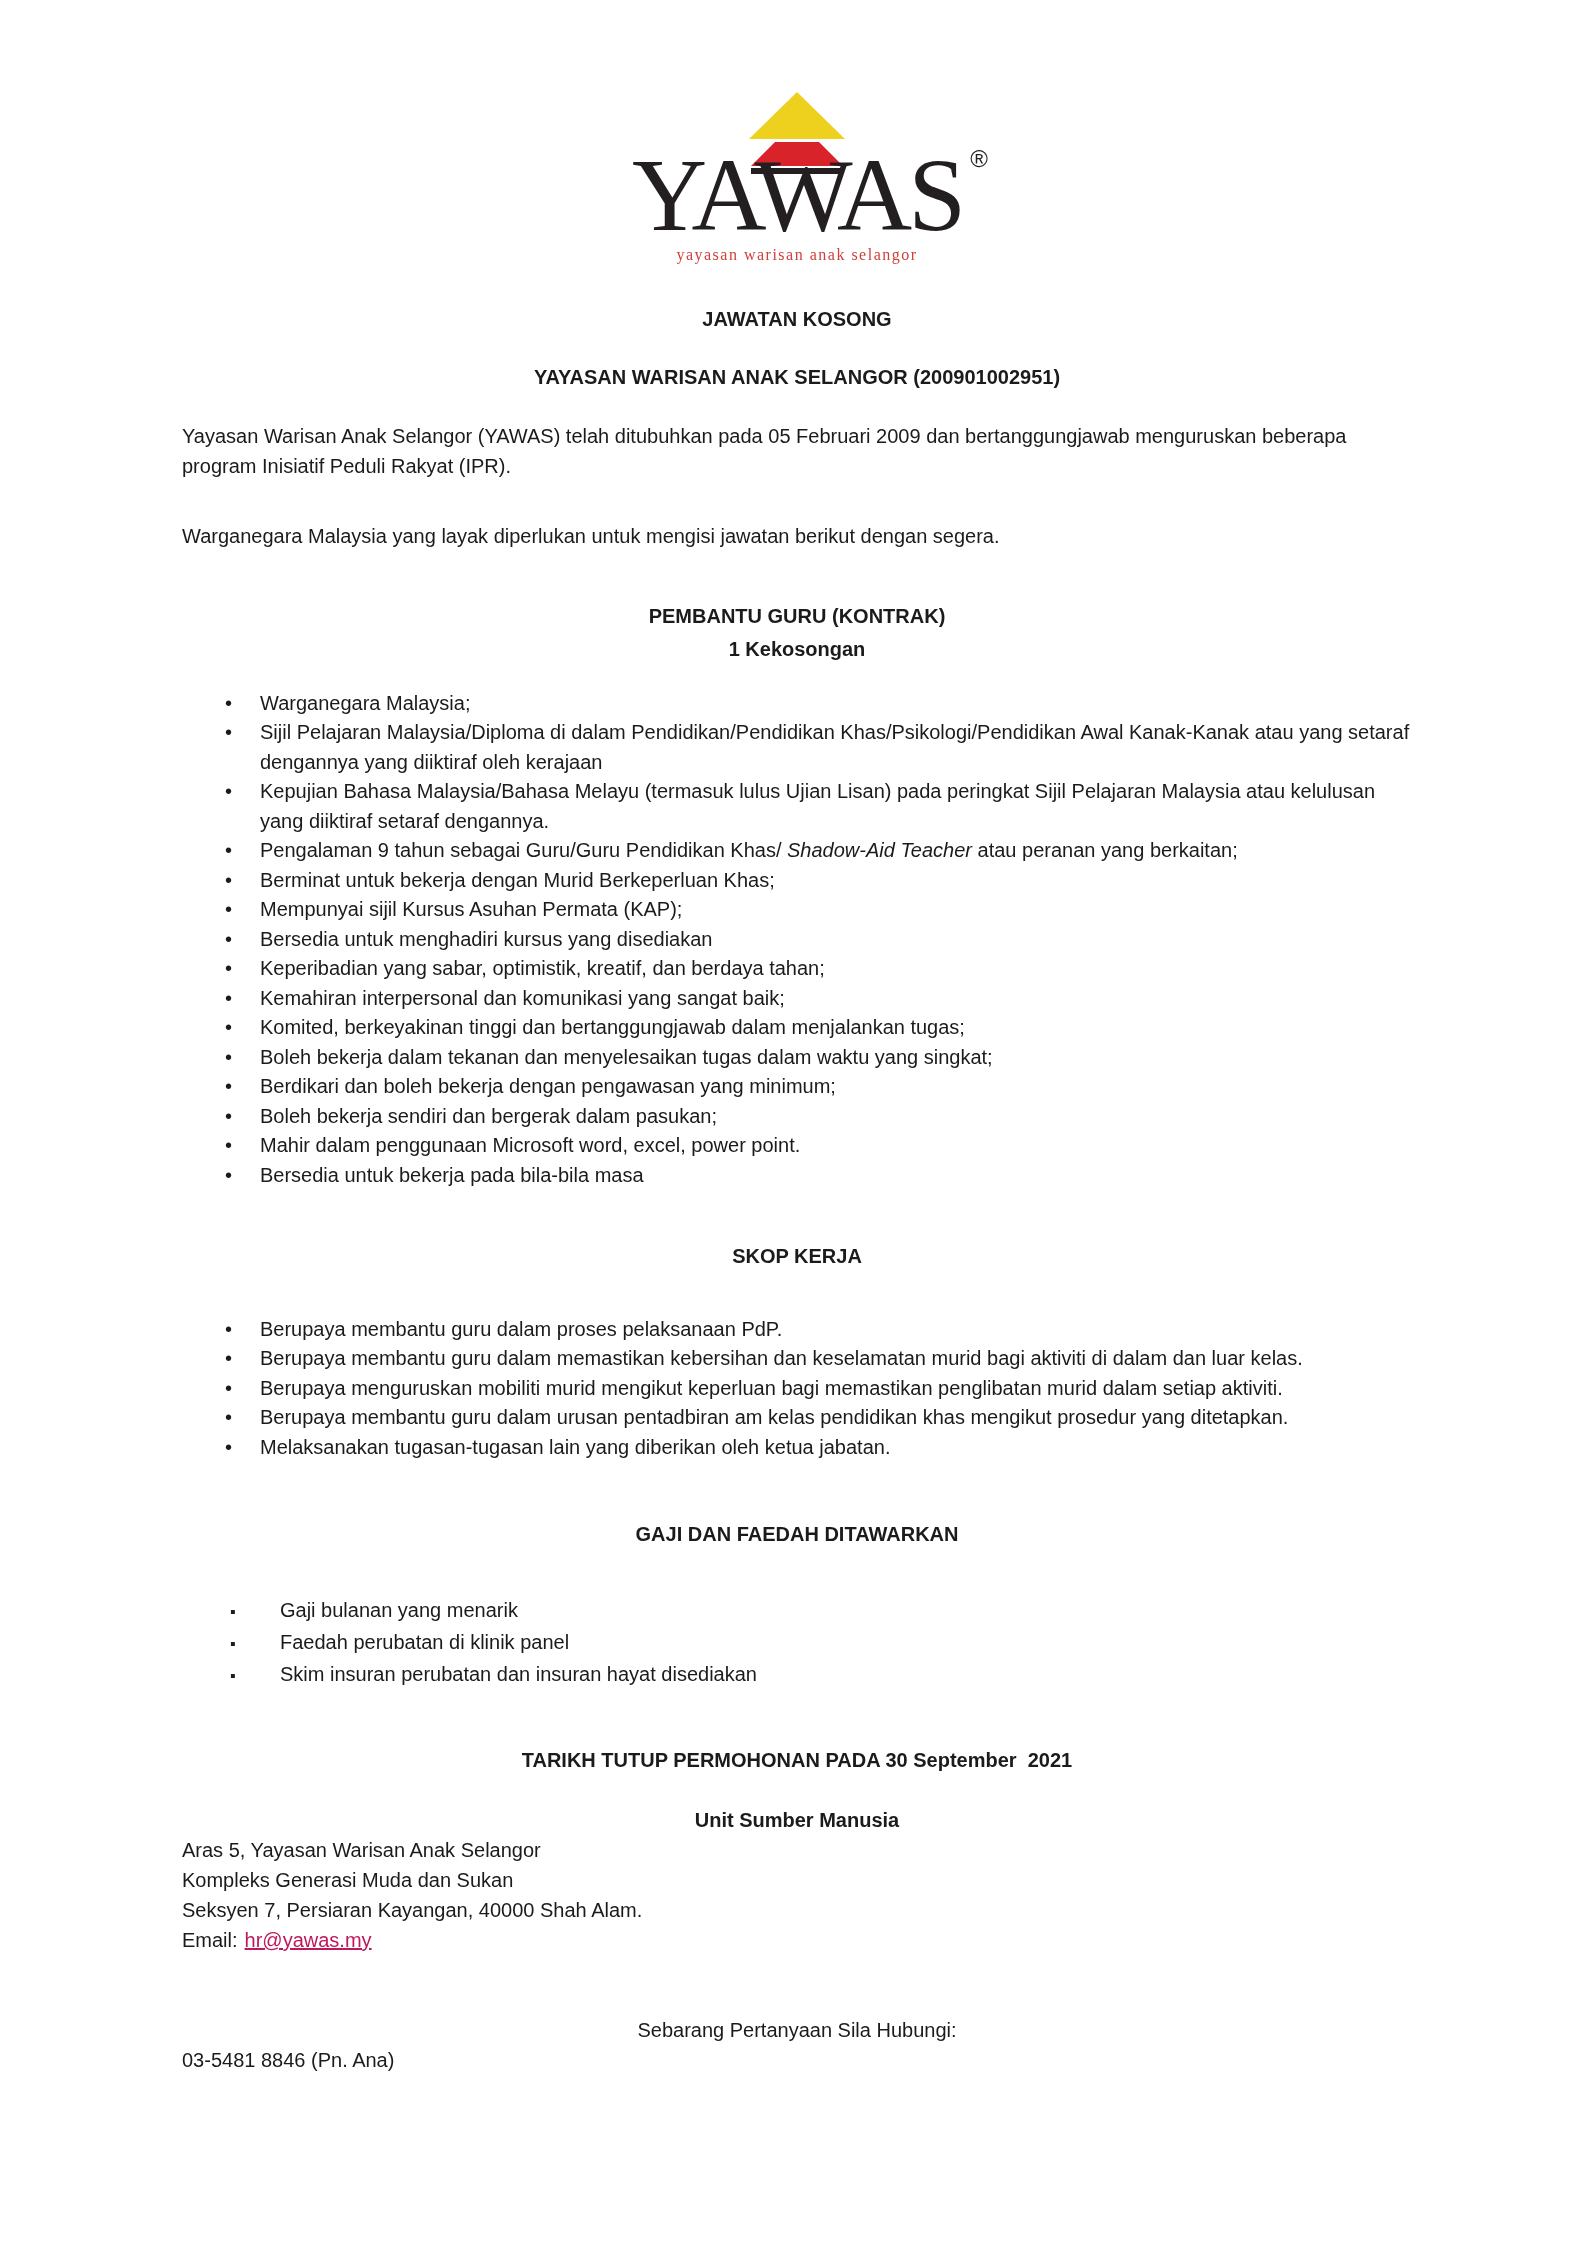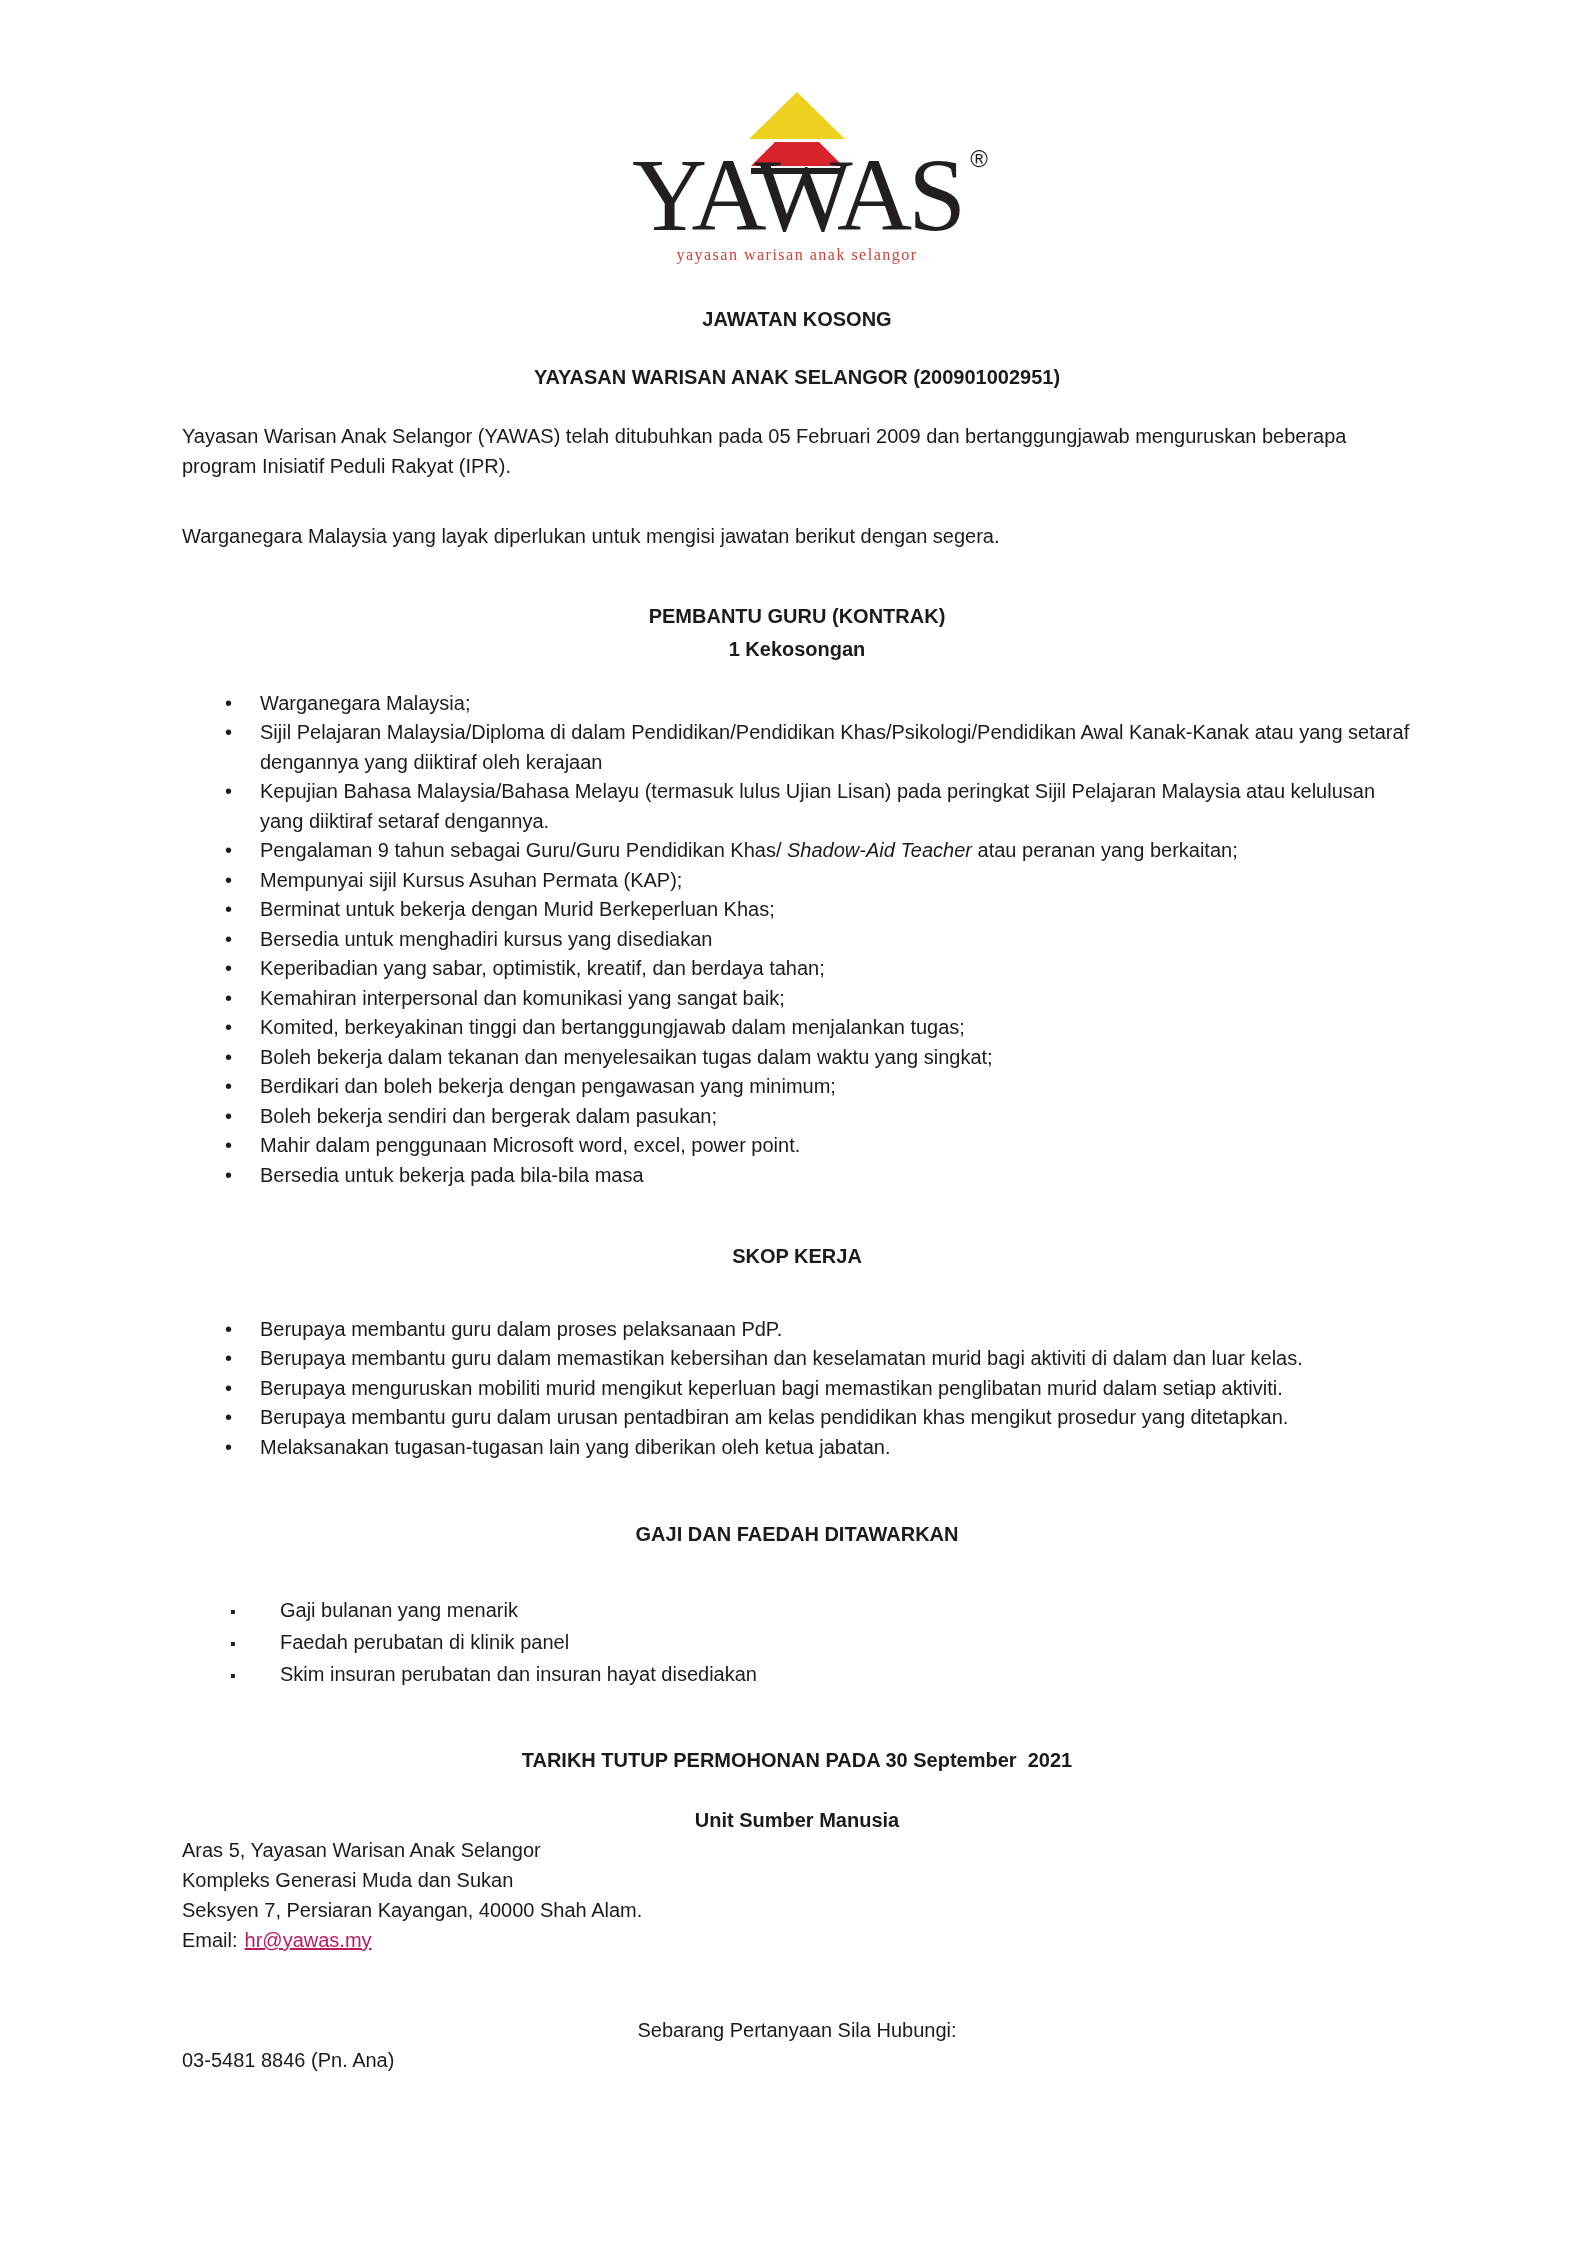--- a/index.html
+++ b/index.html
@@ -80,22 +80,22 @@
   <div class="center b pos-title">
     <div>PEMBANTU GURU (KONTRAK)</div>
     <div>1 Kekosongan</div>
   </div>
 
   <ul class="req">
     <li><span class="marker dot"></span><span>Warganegara Malaysia;</span></li>
     <li><span class="marker dot"></span><span>Sijil Pelajaran Malaysia/Diploma di dalam Pendidikan/Pendidikan Khas/Psikologi/Pendidikan Awal Kanak-Kanak atau yang setaraf dengannya yang diiktiraf oleh kerajaan</span></li>
     <li><span class="marker dot"></span><span>Kepujian Bahasa Malaysia/Bahasa Melayu (termasuk lulus Ujian Lisan) pada peringkat Sijil Pelajaran Malaysia atau kelulusan yang diiktiraf setaraf dengannya.</span></li>
     <li><span class="marker dot"></span><span><span>Pengalaman 9 tahun sebagai Guru/Guru Pendidikan Khas/ </span><i>Shadow-Aid Teacher</i><span> atau peranan yang berkaitan;</span></span></li>
+    <li><span class="marker dot"></span><span>Berminat untuk bekerja dengan Murid Berkeperluan Khas;</span></li>
     <li><span class="marker dot"></span><span>Mempunyai sijil Kursus Asuhan Permata (KAP);</span></li>
-    <li><span class="marker dot"></span><span>Berminat untuk bekerja dengan Murid Berkeperluan Khas;</span></li>
     <li><span class="marker dot"></span><span>Bersedia untuk menghadiri kursus yang disediakan</span></li>
     <li><span class="marker dot"></span><span>Keperibadian yang sabar, optimistik, kreatif, dan berdaya tahan;</span></li>
     <li><span class="marker dot"></span><span>Kemahiran interpersonal dan komunikasi yang sangat baik;</span></li>
     <li><span class="marker dot"></span><span>Komited, berkeyakinan tinggi dan bertanggungjawab dalam menjalankan tugas;</span></li>
     <li><span class="marker dot"></span><span>Boleh bekerja dalam tekanan dan menyelesaikan tugas dalam waktu yang singkat;</span></li>
     <li><span class="marker dot"></span><span>Berdikari dan boleh bekerja dengan pengawasan yang minimum;</span></li>
     <li><span class="marker dot"></span><span>Boleh bekerja sendiri dan bergerak dalam pasukan;</span></li>
     <li><span class="marker dot"></span><span>Mahir dalam penggunaan Microsoft word, excel, power point.</span></li>
     <li><span class="marker dot"></span><span>Bersedia untuk bekerja pada bila-bila masa</span></li>
   </ul>

